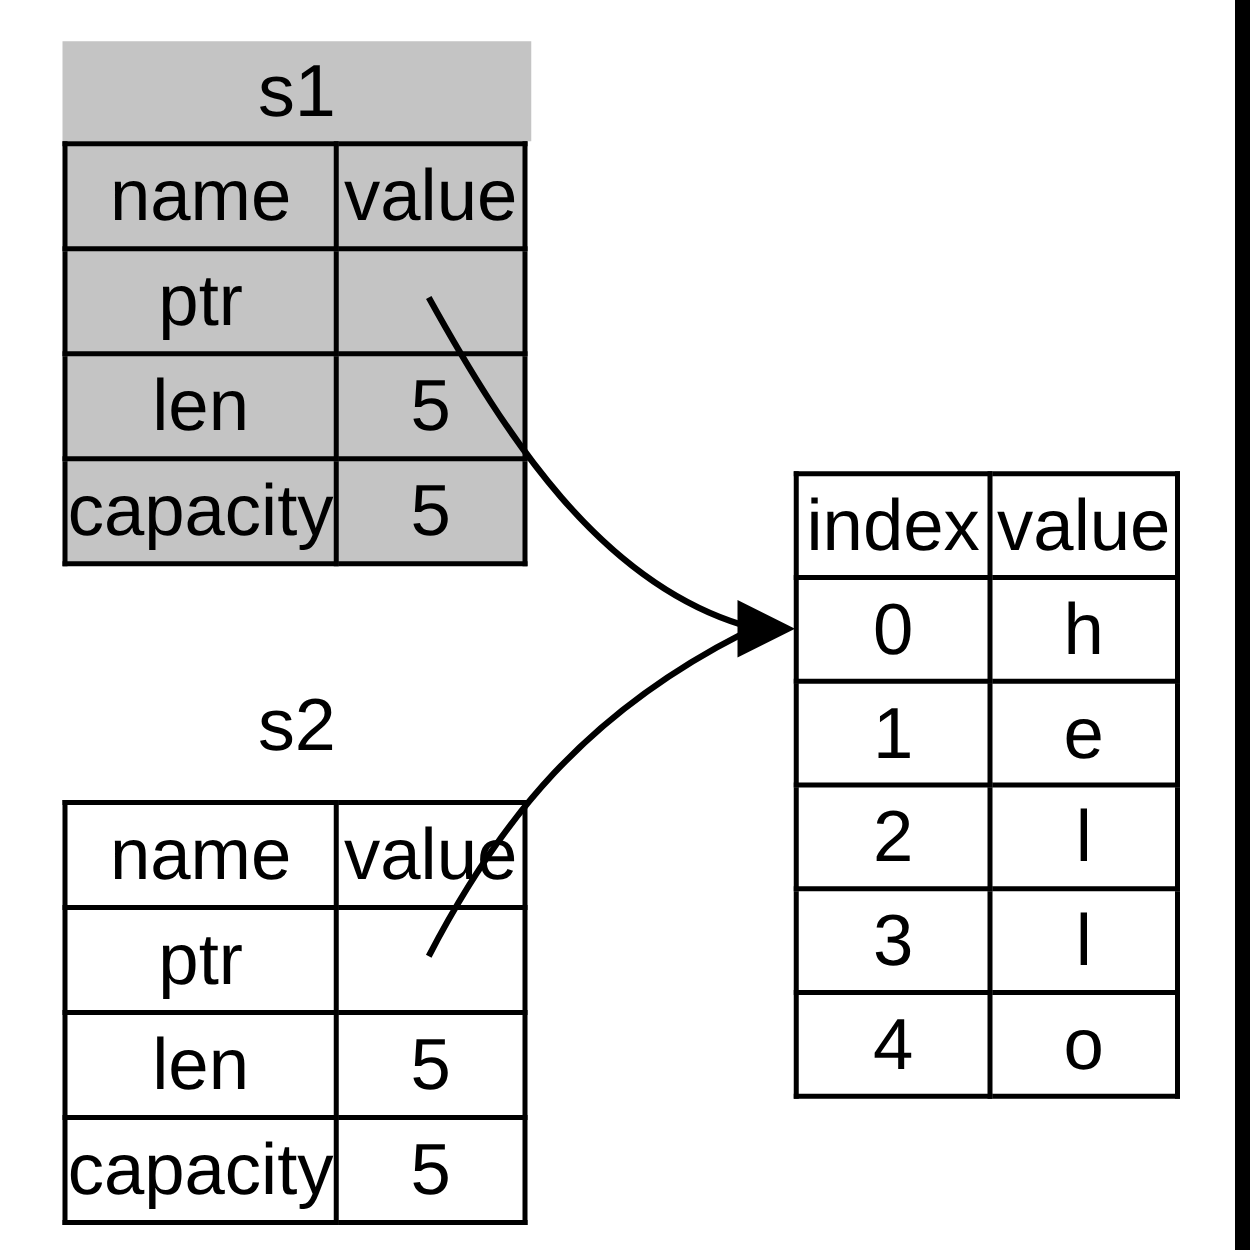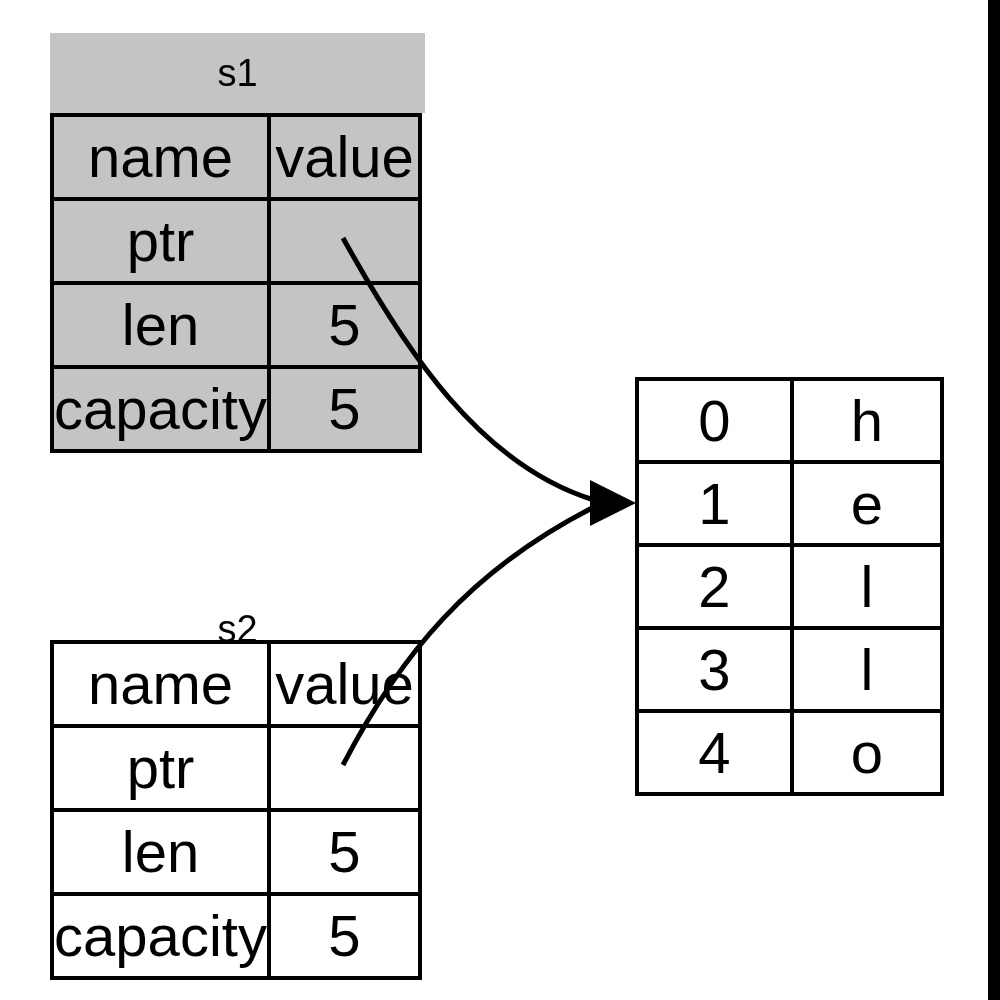--- a/index.html
+++ b/index.html
@@ -10,21 +10,21 @@
     background: #ffffff;
     overflow: hidden;
     font-family: "Liberation Sans", "DejaVu Sans", sans-serif;
     color: #000;
   }
   .table-title {
     position: absolute;
     display: flex;
     align-items: center;
     justify-content: center;
-    font-size: 38px;
+    font-size: 59px;
     line-height: 1;
   }
   .mem-table {
     position: absolute;
     border-collapse: collapse;
     table-layout: fixed;
     z-index: 1;
   }
   .mem-table td {
     border: 4px solid #000;
@@ -35,21 +35,21 @@
     line-height: 1;
     white-space: nowrap;
     overflow: visible;
   }
   .mem-table td { height: 80px; text-align: center; }
   .gray td { background: #c4c4c4; }
   .white td { background: #ffffff; }
   #s1-title { left: 50px; top: 33px; width: 375px; height: 80px; background: #c4c4c4; }
   #s1-table { left: 50px; top: 113px; width: 368px; }
   #s1-table td, #s2-table td { height: 80px; }
-  #s2-title { left: 50px; top: 589px; width: 375px; height: 80px; background: transparent; }
+  #s2-title { left: 50px; top: 540px; width: 375px; height: 80px; background: transparent; }
   #s2-table { left: 50px; top: 640px; width: 368px; }
   #heap-table { left: 635px; top: 377px; width: 305px; }
   #heap-table td { height: 79px; }
   col.name-col  { width: 217px; }
   col.value-col { width: 151px; }
   col.index-col { width: 155px; }
   col.hvalue-col{ width: 150px; }
   #arrow-layer {
     position: absolute;
     left: 0; top: 0;
@@ -126,20 +126,24 @@
     </tbody>
   </table>
 
   <table class="mem-table white" id="heap-table">
     <colgroup>
         <col class="index-col">
         <col class="hvalue-col">
       </colgroup>
     <tbody>
       <tr>
+        <td>index</td>
+        <td>value</td>
+      </tr>
+      <tr>
         <td>0</td>
         <td>h</td>
       </tr>
       <tr>
         <td>1</td>
         <td>e</td>
       </tr>
       <tr>
         <td>2</td>
         <td>l</td>

